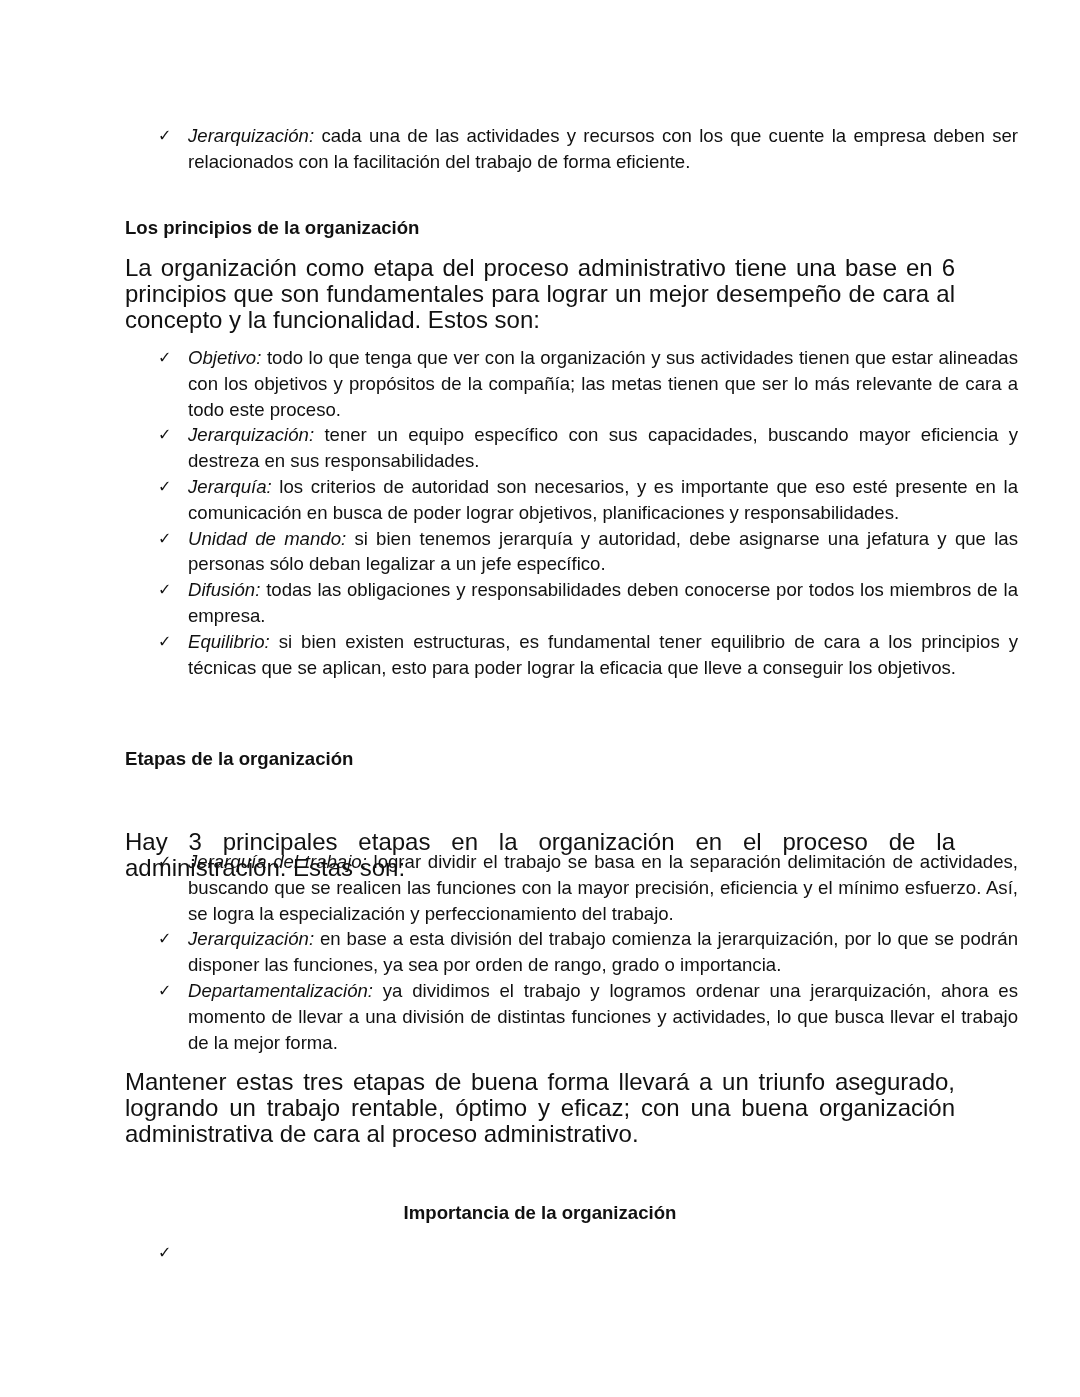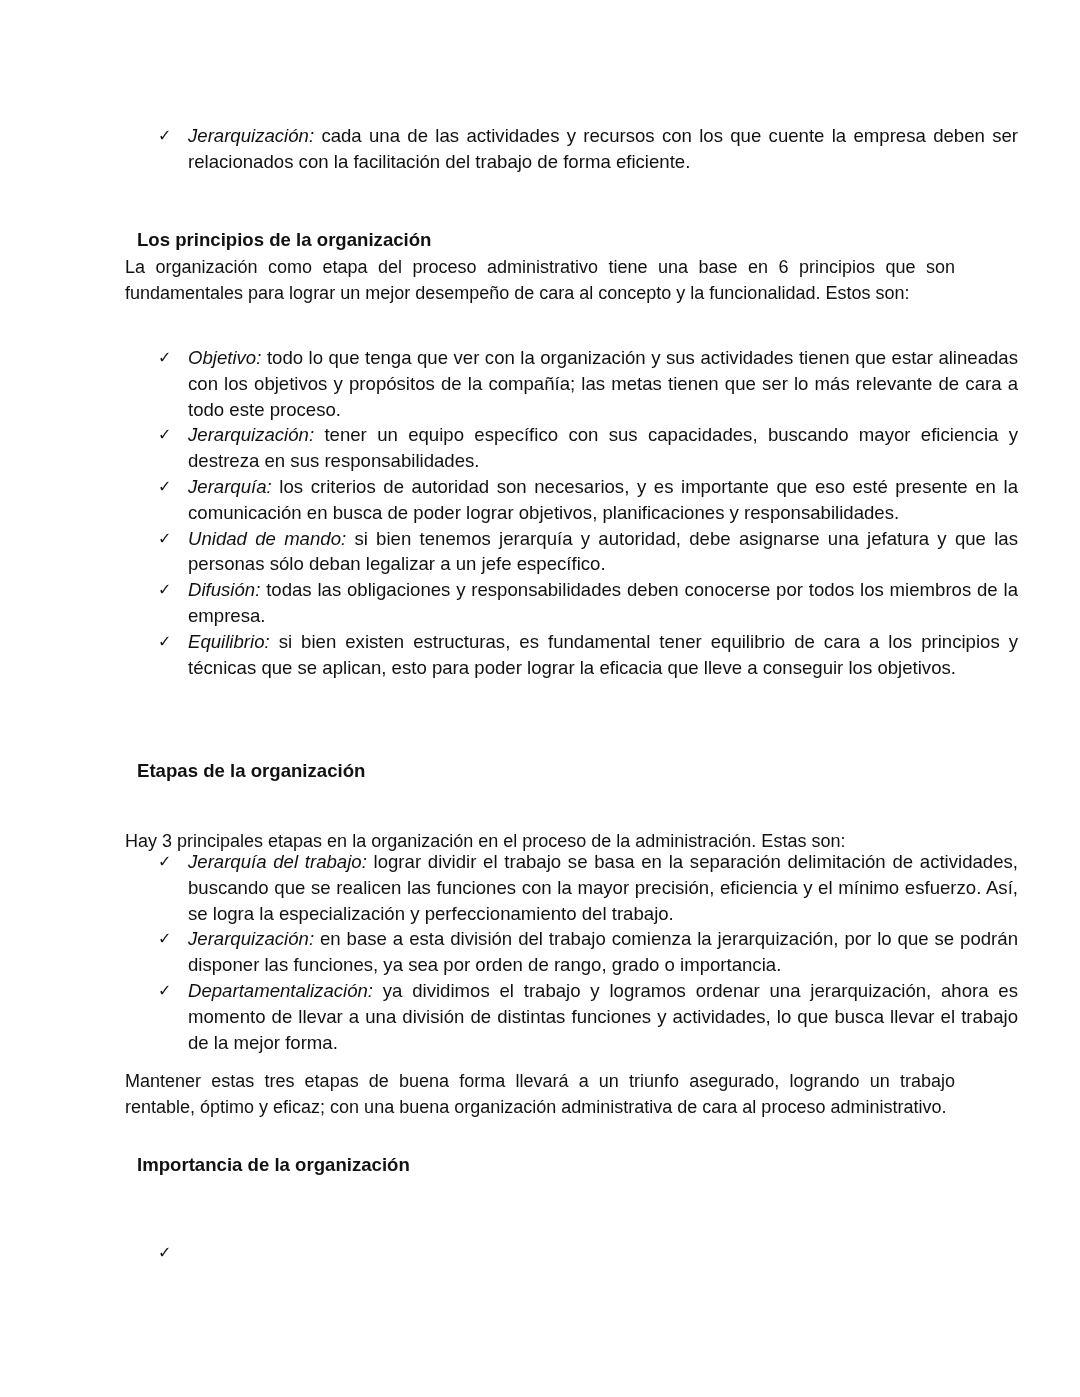--- a/index.html
+++ b/index.html
@@ -15,30 +15,30 @@
       font-family: "Liberation Sans", sans-serif;
       color: #111111;
     }
     .page {
       position: absolute;
       left: 125px;
       top: 0;
       width: 830px;
     }
     .para {
-      font-size: 18px;
+      font-size: 24px;
       line-height: 25.8px;
       text-align: justify;
       margin: 0;
     }
     .heading {
       font-size: 18.6px;
       font-weight: bold;
       line-height: 25.8px;
-      margin: 12px;
+      margin: 0;
     }
     ul.checklist {
       list-style: none;
       margin: 0;
       padding: 0 0 0 63px;
     }
     ul.checklist li {
       position: relative;
       font-size: 18.6px;
       line-height: 25.8px;
@@ -81,19 +81,19 @@
   <p class="para abs" style="top:829px;">Hay 3 principales etapas en la organización en el proceso de la administración. Estas son:</p>
 
   <ul class="checklist abs" style="top:849px;">
     <li><span class="check">✓</span><span class="term">Jerarquía del trabajo:</span><span> lograr dividir el trabajo se basa en la separación delimitación de actividades, buscando que se realicen las funciones con la mayor precisión, eficiencia y el mínimo esfuerzo. Así, se logra la especialización y perfeccionamiento del trabajo.</span></li>
     <li><span class="check">✓</span><span class="term">Jerarquización:</span><span> en base a esta división del trabajo comienza la jerarquización, por lo que se podrán disponer las funciones, ya sea por orden de rango, grado o importancia.</span></li>
     <li><span class="check">✓</span><span class="term">Departamentalización:</span><span> ya dividimos el trabajo y logramos ordenar una jerarquización, ahora es momento de llevar a una división de distintas funciones y actividades, lo que busca llevar el trabajo de la mejor forma.</span></li>
   </ul>
 
   <p class="para abs" style="top:1069px;">Mantener estas tres etapas de buena forma llevará a un triunfo asegurado, logrando un trabajo rentable, óptimo y eficaz; con una buena organización administrativa de cara al proceso administrativo.</p>
 
-  <h2 class="heading abs" style="top:1140px;">Importancia de la organización</h2>
+  <h2 class="heading abs" style="top:1200px;text-align:center;">Importancia de la organización</h2>
 
   <ul class="checklist abs" style="top:1240px;">
     <li><span class="check">✓</span></li>
   </ul>
 
 </div>
 
 </body></html>

